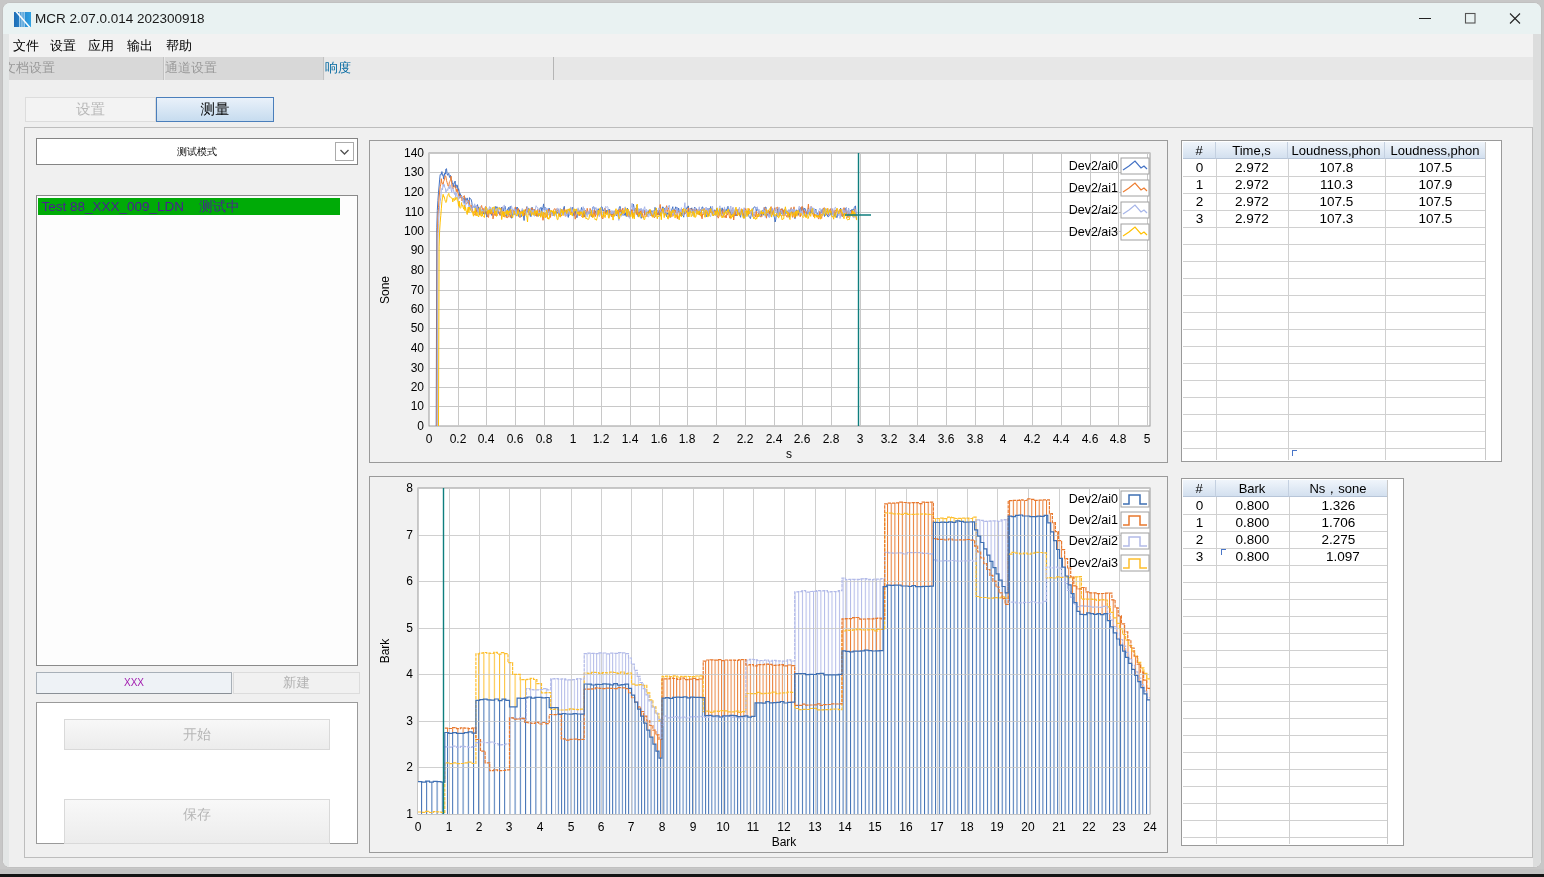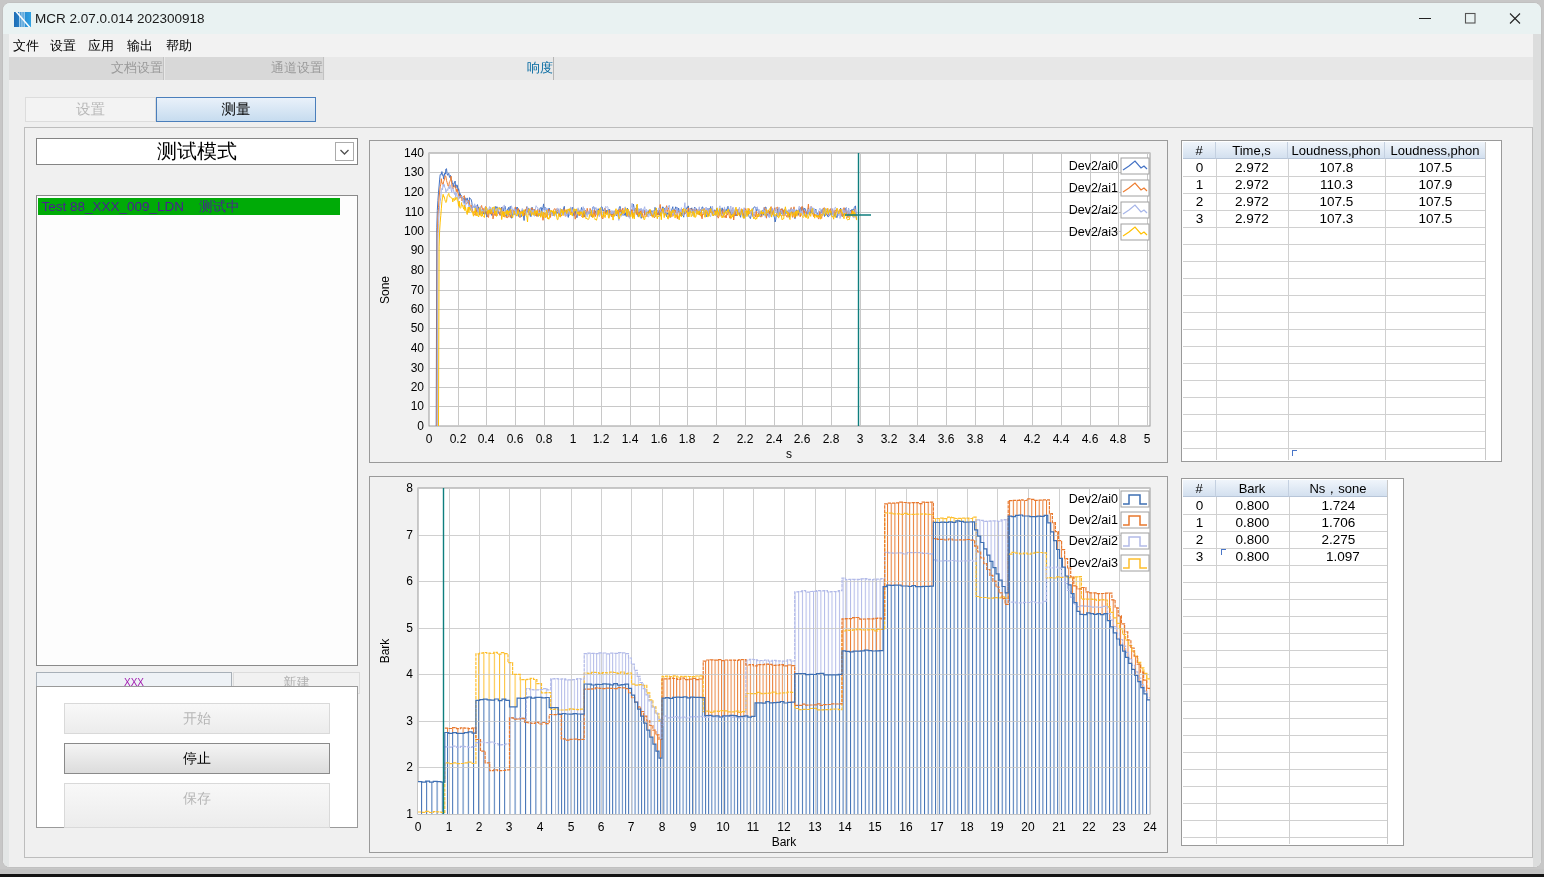--- a/index.html
+++ b/index.html
@@ -1,25 +1,25 @@
 <!DOCTYPE html>
 <html><head><meta charset="utf-8"><style>
 *{margin:0;padding:0;box-sizing:border-box}
 html,body{width:1544px;height:877px;overflow:hidden;background:#c7c7c7;font-family:"Liberation Sans",sans-serif}
 #win{position:absolute;left:2px;top:2px;width:1540px;height:866px;background:#f0f0f0;border:1px solid #c0c0c0;border-radius:8px;overflow:hidden}
 #titlebar{position:absolute;left:0;top:0;width:100%;height:31px;background:#e9f2f2}
 #title{position:absolute;left:32px;top:8px;font-size:13.5px;color:#1a1a1a}
 #menubar{position:absolute;left:0;top:31px;width:100%;height:23px;background:#f2f2f2}
 .mi{position:absolute;top:3px;font-size:13px;color:#000}
 #tabbar{position:absolute;left:0;top:54px;width:100%;height:23px;background:#e7e7e7}
-.tab{position:absolute;top:0;height:23px;font-size:13px;text-align:right;line-height:22px}
+.tab{position:absolute;top:0;height:23px;font-size:13px;text-align:left;line-height:22px}
 #content{position:absolute;left:0;top:77px;width:100%;height:791px;background:#efefef}
 #groupbox{position:absolute;left:21px;top:47px;width:1509px;height:731px;border:1px solid #bdbdbd;background:#f0f0f0}
 .btn{position:absolute;font-size:14px;text-align:center}
-#combo{position:absolute;left:11px;top:10px;width:322px;height:27px;background:#fff;border:1px solid #848484;font-size:20px;text-align:center;line-height:25px}
+#combo{position:absolute;left:11px;top:10px;width:322px;height:27px;background:#fff;border:1px solid #848484;font-size:10px;text-align:center;line-height:25px}
 #combo .arr{position:absolute;right:3px;top:3px;width:19px;height:19px;border:1px solid #ababab;background:#fff;line-height:17px;font-size:11px;color:#444}
 #listhead{position:absolute;left:12px;top:47px;width:321px;height:20px;background:#d9e3f0;font-size:13.5px;line-height:20px;padding-left:3px}
 #listbox{position:absolute;left:11px;top:67px;width:322px;height:471px;background:#fdfdfd;border:1px solid #8a8a8a}
 #greenitem{position:absolute;left:1px;top:2px;width:302px;height:17px;background:#00ab07;color:#4c1d95;font-size:13.5px;line-height:17px;white-space:pre}
 .t1h{position:absolute;top:0;height:17px;background:linear-gradient(#f0f5fb,#d3e0ef);border-right:1px solid #c4d0e0;border-bottom:1px solid #b7c5d8;font-size:13px;text-align:center;line-height:17px}
 .t1r{position:absolute;left:0;width:100%;height:17px;font-size:13.5px}
 .t1r span{position:absolute;text-align:center;line-height:17px}
 </style></head><body>
 <div id="win">
     <div id="titlebar">
@@ -53,33 +53,32 @@
       <div class="mi" style="left:124px">输出</div>
       <div class="mi" style="left:163px">帮助</div>
     </div>
     <div id="tabbar">
       <div class="tab" style="left:0;width:161px;background:#d8d8d8;color:#9a9a9a;border-right:1px solid #c2c2c2">文档设置</div>
       <div class="tab" style="left:162px;width:159px;background:#d8d8d8;color:#9a9a9a;border-right:1px solid #c2c2c2">通道设置</div>
       <div class="tab" style="left:322px;width:229px;background:#e9e9e9;color:#0369a1;border-right:1px solid #b5b5b5">响度</div>
     </div>
     <div id="content">
       <div class="btn" style="left:22px;top:17px;width:131px;height:25px;background:#f3f3f3;border:1px solid #dcdcdc;color:#b8b8b8;line-height:23px;font-size:14.5px">设置</div>
-      <div class="btn" style="left:153px;top:17px;width:160px;height:25px;background:linear-gradient(#e9f1fa,#c7dcef);border:1.5px solid #4a7ebb;color:#000;line-height:22px;font-size:14.5px">测量</div>
+      <div class="btn" style="left:153px;top:17px;width:118px;height:25px;background:linear-gradient(#e9f1fa,#c7dcef);border:1.5px solid #4a7ebb;color:#000;line-height:22px;font-size:14.5px">测量</div>
       <div id="groupbox">
         <div id="combo">测试模式<span class="arr"><svg width="17" height="17">
               <path d="M4.5,7 L8.5,11 L12.5,7" fill="none" stroke="#505050" stroke-width="1.3"></path>
             </svg></span></div>
         <div id="listbox">
           <div id="greenitem"> Test 88_XXX_009_LDN    测试中</div>
         </div>
         <div class="btn" style="left:11px;top:544px;width:196px;height:22px;background:#eef2f6;border:1px solid #a8b0b8;border-bottom-color:#8a9096;color:#a21caf;line-height:20px;font-size:10px">XXX</div>
         <div class="btn" style="left:208px;top:544px;width:127px;height:22px;background:#f1f1f1;border:1px solid #dcdcdc;color:#b4b4b4;line-height:20px;font-size:13.5px">新建</div>
-        <div style="position:absolute;left:11px;top:558px;width:322px;height:142px;background:#fff;border:1px solid #9a9a9a">
+        <div style="position:absolute;left:11px;top:574px;width:322px;height:142px;background:#fff;border:1px solid #9a9a9a">
           <div class="btn" style="left:27px;top:16px;width:266px;height:31px;background:linear-gradient(#f8f8f8,#ececec);border:1px solid #d9d9d9;color:#b6b6b6;line-height:29px">开始</div>
-          <div class="btn" style="left:27px;top:56px;width:266px;height:31px;background:linear-gradient(#f4f4f4,#dcdcdc);border:1px solid #8a8a8a;color:#000;line-height:29px">停止</div>
           <div class="btn" style="left:27px;top:96px;width:266px;height:45px;background:linear-gradient(#f8f8f8,#ececec);border:1px solid #d9d9d9;color:#b6b6b6;line-height:29px">保存</div>
         </div>
       </div>
     </div>
     <svg width="799" height="323" style="position:absolute;left:366px;top:137px">
       <rect x="0.5" y="0.5" width="798" height="322" fill="#f1f1f1" stroke="#9a9a9a"></rect>
       <rect x="60" y="13" width="721" height="273" fill="#ffffff" stroke="#9a9a9a"></rect>
       <g stroke="#c8c8c8" stroke-width="1">
         <line x1="89.5" y1="13" x2="89.5" y2="286"></line>
         <line x1="117.5" y1="13" x2="117.5" y2="286"></line>
@@ -403,21 +402,21 @@
       </div>
     </div>
     <div style="position:absolute;left:1178px;top:475px;width:223px;height:368px;background:#fff;border:1px solid #9a9a9a;overflow:hidden">
       <div style="position:absolute;left:1px;top:1px;width:205px;height:364px;border-right:1px solid #c8c8c8;overflow:hidden">
         <div class="t1h" style="left:0;width:33px">#</div>
         <div class="t1h" style="left:33px;width:73px">Bark</div>
         <div class="t1h" style="left:106px;width:99px">Ns，sone</div>
         <div class="t1r" style="top:17px">
           <span style="left:0;width:33px">0</span>
           <span style="left:33px;width:73px">0.800</span>
-          <span style="left:106px;width:99px">1.724</span>
+          <span style="left:106px;width:99px">1.326</span>
         </div>
         <div class="t1r" style="top:34px">
           <span style="left:0;width:33px">1</span>
           <span style="left:33px;width:73px">0.800</span>
           <span style="left:106px;width:99px">1.706</span>
         </div>
         <div class="t1r" style="top:51px">
           <span style="left:0;width:33px">2</span>
           <span style="left:33px;width:73px">0.800</span>
           <span style="left:106px;width:99px">2.275</span>

